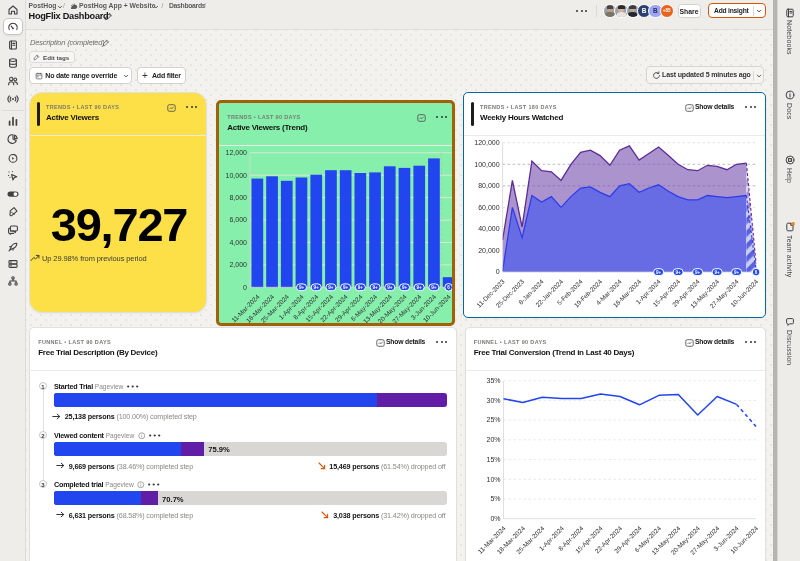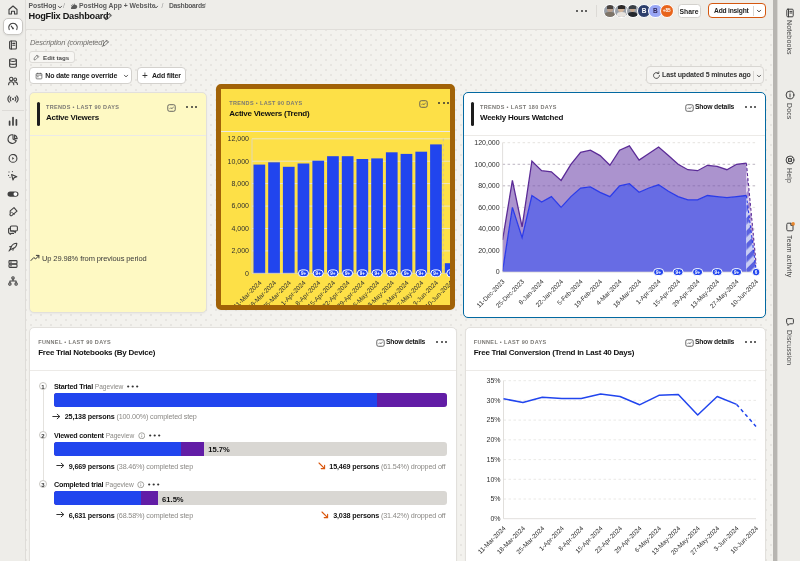--- a/index.html
+++ b/index.html
@@ -201,42 +201,43 @@
             <path d="M8.3 5 A3.3 3.3 0 1 1 7.3 2.6"></path>
             <path d="M7.6 0.9 L7.6 2.8 L5.7 2.8" stroke-width="0.9"></path>
           </svg>
           <span style="position:absolute;left:15.4px;top:4.4px;font-size:7px;font-weight:600;color:#333;letter-spacing:-.15px;white-space:nowrap">Last updated 5 minutes ago</span>
 <span style="position:absolute;left:106.5px;top:3.5px;width:1px;height:10px;background:#d8d6d2"></span>
           <svg style="position:absolute;left:109.5px;top:5.5px" width="6" height="6" viewBox="0 0 7 7" fill="none" stroke="#555" stroke-width="1.1" stroke-linecap="round">
             <path d="M1.6 2.6 L3.5 4.6 L5.4 2.6"></path>
           </svg>
 </div>
 
-<div style="position:absolute;left:29px;top:92px;width:178px;height:221px;background:#fef9c3;border:1px solid #e2e0dc;border-radius:5px;box-shadow:0 1px 2px rgba(0,0,0,.04);overflow:hidden">
+<div style="position:absolute;left:29px;top:92px;width:178px;height:221px;background:#fde047;border:1px solid #e2e0dc;border-radius:13px;box-shadow:0 1px 2px rgba(0,0,0,.04);overflow:hidden">
           <div style="position:absolute;left:7px;top:8.5px;width:3px;height:24.5px;background:#1d1d1d;border-radius:1.5px"></div>
           <div style="position:absolute;left:16px;top:10.5px;font-size:5.5px;font-weight:700;letter-spacing:.35px;color:#7a7874;white-space:nowrap">TRENDS • LAST 90 DAYS</div>
 <div style="position:absolute;left:16px;top:20px;font-size:8px;font-weight:700;color:#111;letter-spacing:-.25px;white-space:nowrap">Active Viewers</div>
 <div style="position:absolute;left:0;top:42px;width:178px;height:1px;background:#eceae7"></div>
           <svg style="position:absolute;left:137px;top:10.5px" width="9" height="8" viewBox="0 0 10 9" fill="none" stroke="#555" stroke-width="1">
             <rect x="0.8" y="0.8" width="8.4" height="7.4" rx="1.8"></rect>
             <path d="M2.6 5.8 L4.2 4.2 L5.6 5.4 L7.4 3" stroke-width="0.8"></path>
           </svg>
           <div style="position:absolute;left:156px;top:12px;width:12px;height:3px">
             <span style="position:absolute;left:0;top:0.5px;width:2px;height:2px;border-radius:50%;background:#333"></span>
             <span style="position:absolute;left:4.5px;top:0.5px;width:2px;height:2px;border-radius:50%;background:#333"></span>
             <span style="position:absolute;left:9px;top:0.5px;width:2px;height:2px;border-radius:50%;background:#333"></span>
           </div>
+<div style="position:absolute;left:0;top:107.5px;width:178px;text-align:center;font-size:47px;font-weight:700;color:#000;letter-spacing:-1.2px;line-height:1">39,727</div>
 <div style="position:absolute;left:0;top:161px;width:178px;text-align:left;font-size:7.5px;color:#3a3a3a;letter-spacing:-.1px">
 <svg width="10" height="8" viewBox="0 0 10 8" style="vertical-align:-1px" fill="none" stroke="#3a3a3a" stroke-width="1" stroke-linecap="round" stroke-linejoin="round">
               <path d="M1 6.5 L3.8 3.5 L5.6 5 L8.8 1.6"></path>
               <path d="M6.3 1.4 H8.9 V4"></path>
             </svg>
 Up 29.98% from previous period</div>
 </div>
-        <div style="position:absolute;left:216px;top:84px;width:239px;height:226px;background:#fde047;border:5px solid #a16207;border-radius:5px;box-shadow:0 1px 2px rgba(0,0,0,.04);overflow:hidden">
+        <div style="position:absolute;left:216px;top:100px;width:239px;height:226px;background:#86efac;border:3px solid #a16207;border-radius:5px;box-shadow:0 1px 2px rgba(0,0,0,.04);overflow:hidden">
           <div style="position:absolute;left:8.2px;top:10.5px;font-size:5.5px;font-weight:700;letter-spacing:.35px;color:#7a7874;white-space:nowrap">TRENDS • LAST 90 DAYS</div>
 <div style="position:absolute;left:8.2px;top:20px;font-size:8px;font-weight:700;color:#111;letter-spacing:-.25px;white-space:nowrap">Active Viewers (Trend)</div>
 <div style="position:absolute;left:0;top:42px;width:239px;height:1px;background:#eceae7"></div>
           <svg style="position:absolute;left:198px;top:10.5px" width="9" height="8" viewBox="0 0 10 9" fill="none" stroke="#555" stroke-width="1">
             <rect x="0.8" y="0.8" width="8.4" height="7.4" rx="1.8"></rect>
             <path d="M2.6 5.8 L4.2 4.2 L5.6 5.4 L7.4 3" stroke-width="0.8"></path>
           </svg>
           <div style="position:absolute;left:217px;top:12px;width:12px;height:3px">
             <span style="position:absolute;left:0;top:0.5px;width:2px;height:2px;border-radius:50%;background:#333"></span>
             <span style="position:absolute;left:4.5px;top:0.5px;width:2px;height:2px;border-radius:50%;background:#333"></span>
@@ -385,21 +386,21 @@
             <text transform="translate(197.1,189.1) rotate(-45)" text-anchor="end" font-size="6.4" fill="#2f2f2f">1-Apr-2024</text>
             <text transform="translate(216.6,189.1) rotate(-45)" text-anchor="end" font-size="6.4" fill="#2f2f2f">15-Apr-2024</text>
             <text transform="translate(236.1,189.1) rotate(-45)" text-anchor="end" font-size="6.4" fill="#2f2f2f">29-Apr-2024</text>
             <text transform="translate(255.6,189.1) rotate(-45)" text-anchor="end" font-size="6.4" fill="#2f2f2f">13-May-2024</text>
             <text transform="translate(275.1,189.1) rotate(-45)" text-anchor="end" font-size="6.4" fill="#2f2f2f">27-May-2024</text>
             <text transform="translate(294.6,189.1) rotate(-45)" text-anchor="end" font-size="6.4" fill="#2f2f2f">10-Jun-2024</text>
 </svg>
 </div>
         <div style="position:absolute;left:29px;top:327px;width:428px;height:240px;background:#fff;border:1px solid #e2e0dc;border-radius:5px;box-shadow:0 1px 2px rgba(0,0,0,.04);overflow:hidden">
           <div style="position:absolute;left:8.2px;top:10.5px;font-size:5.5px;font-weight:700;letter-spacing:.35px;color:#7a7874;white-space:nowrap">FUNNEL • LAST 90 DAYS</div>
-<div style="position:absolute;left:8.2px;top:20px;font-size:8px;font-weight:700;color:#111;letter-spacing:-.25px;white-space:nowrap">Free Trial Notebooks (By Device)</div>
+<div style="position:absolute;left:8.2px;top:20px;font-size:8px;font-weight:700;color:#111;letter-spacing:-.25px;white-space:nowrap">Free Trial Description (By Device)</div>
 <div style="position:absolute;left:0;top:42px;width:428px;height:1px;background:#eceae7"></div>
           <svg style="position:absolute;left:345.5px;top:10.5px" width="9" height="8" viewBox="0 0 10 9" fill="none" stroke="#555" stroke-width="1">
             <rect x="0.8" y="0.8" width="8.4" height="7.4" rx="1.8"></rect>
             <path d="M2.6 5.8 L4.2 4.2 L5.6 5.4 L7.4 3" stroke-width="0.8"></path>
           </svg>
 <div style="position:absolute;left:356px;top:9.5px;font-size:6.8px;font-weight:700;color:#161616;letter-spacing:-.2px;white-space:nowrap">Show details</div>
           <div style="position:absolute;left:406px;top:12px;width:12px;height:3px">
             <span style="position:absolute;left:0;top:0.5px;width:2px;height:2px;border-radius:50%;background:#333"></span>
             <span style="position:absolute;left:4.5px;top:0.5px;width:2px;height:2px;border-radius:50%;background:#333"></span>
             <span style="position:absolute;left:9px;top:0.5px;width:2px;height:2px;border-radius:50%;background:#333"></span>
@@ -425,21 +426,21 @@
               <path d="M5 4.6 V7.2"></path>
               <circle cx="5" cy="2.9" r="0.6" fill="#8a8884" stroke="none"></circle>
             </svg>&nbsp;&nbsp;<svg width="12" height="3" viewBox="0 0 12 3" style="vertical-align:1px">
               <circle cx="1.2" cy="1.5" r="1.1" fill="#333"></circle>
               <circle cx="5.7" cy="1.5" r="1.1" fill="#333"></circle>
               <circle cx="10.2" cy="1.5" r="1.1" fill="#333"></circle>
             </svg></div>
           <div style="position:absolute;left:24px;top:114.1px;width:393.4px;height:13.75px;background:#d9d7d3;border-radius:3px"></div>
           <div style="position:absolute;left:24px;top:114.1px;width:150.3px;height:13.75px;background:#621da6;border-radius:3px 0px 0px 3px"></div>
           <div style="position:absolute;left:24px;top:114.1px;width:126.9px;height:13.75px;background:#2145ee;border-radius:3px 0 0 3px"></div>
-          <div style="position:absolute;left:178.3px;top:117.3px;font-size:7.6px;font-weight:700;color:#111">15.7%</div>
+          <div style="position:absolute;left:178.3px;top:117.3px;font-size:7.6px;font-weight:700;color:#111">75.9%</div>
           <div style="position:absolute;left:26px;top:133.5px;font-size:7.2px;color:#8a8884;letter-spacing:-.15px;white-space:nowrap">
 <svg width="9" height="7" viewBox="0 0 9 7" style="vertical-align:-0.5px" fill="none" stroke="#333" stroke-width="1" stroke-linecap="round">
               <path d="M0.8 3.5 H7.6 M5.2 1.2 L7.8 3.5 L5.2 5.8"></path>
             </svg>
 <b style="color:#111">&nbsp;9,669 persons</b> (38.46%) completed step</div>
           <div style="position:absolute;right:10.600000000000023px;top:133.5px;font-size:7.2px;color:#8a8884;letter-spacing:-.15px;white-space:nowrap;text-align:right">
 <svg width="8" height="8" viewBox="0 0 8 8" style="vertical-align:-1px" fill="none" stroke="#d9570e" stroke-width="1.1" stroke-linecap="round">
               <path d="M1 1 L6.4 6.4 M6.6 3.2 L6.6 6.6 L3.2 6.6"></path>
             </svg>
 <b style="color:#111">&nbsp;15,469 persons</b> (61.54%) dropped off</div>
@@ -449,21 +450,21 @@
               <path d="M5 4.6 V7.2"></path>
               <circle cx="5" cy="2.9" r="0.6" fill="#8a8884" stroke="none"></circle>
             </svg>&nbsp;&nbsp;<svg width="12" height="3" viewBox="0 0 12 3" style="vertical-align:1px">
               <circle cx="1.2" cy="1.5" r="1.1" fill="#333"></circle>
               <circle cx="5.7" cy="1.5" r="1.1" fill="#333"></circle>
               <circle cx="10.2" cy="1.5" r="1.1" fill="#333"></circle>
             </svg></div>
           <div style="position:absolute;left:24px;top:163.3px;width:393.4px;height:13.75px;background:#d9d7d3;border-radius:3px"></div>
           <div style="position:absolute;left:24px;top:163.3px;width:104.1px;height:13.75px;background:#621da6;border-radius:3px 0px 0px 3px"></div>
           <div style="position:absolute;left:24px;top:163.3px;width:87px;height:13.75px;background:#2145ee;border-radius:3px 0 0 3px"></div>
-          <div style="position:absolute;left:132.1px;top:166.5px;font-size:7.6px;font-weight:700;color:#111">61.5%</div>
+          <div style="position:absolute;left:132.1px;top:166.5px;font-size:7.6px;font-weight:700;color:#111">70.7%</div>
           <div style="position:absolute;left:26px;top:182.70000000000002px;font-size:7.2px;color:#8a8884;letter-spacing:-.15px;white-space:nowrap">
 <svg width="9" height="7" viewBox="0 0 9 7" style="vertical-align:-0.5px" fill="none" stroke="#333" stroke-width="1" stroke-linecap="round">
               <path d="M0.8 3.5 H7.6 M5.2 1.2 L7.8 3.5 L5.2 5.8"></path>
             </svg>
 <b style="color:#111">&nbsp;6,631 persons</b> (68.58%) completed step</div>
           <div style="position:absolute;right:10.600000000000023px;top:182.70000000000002px;font-size:7.2px;color:#8a8884;letter-spacing:-.15px;white-space:nowrap;text-align:right">
 <svg width="8" height="8" viewBox="0 0 8 8" style="vertical-align:-1px" fill="none" stroke="#d9570e" stroke-width="1.1" stroke-linecap="round">
               <path d="M1 1 L6.4 6.4 M6.6 3.2 L6.6 6.6 L3.2 6.6"></path>
             </svg>
 <b style="color:#111">&nbsp;3,038 persons</b> (31.42%) dropped off</div>

